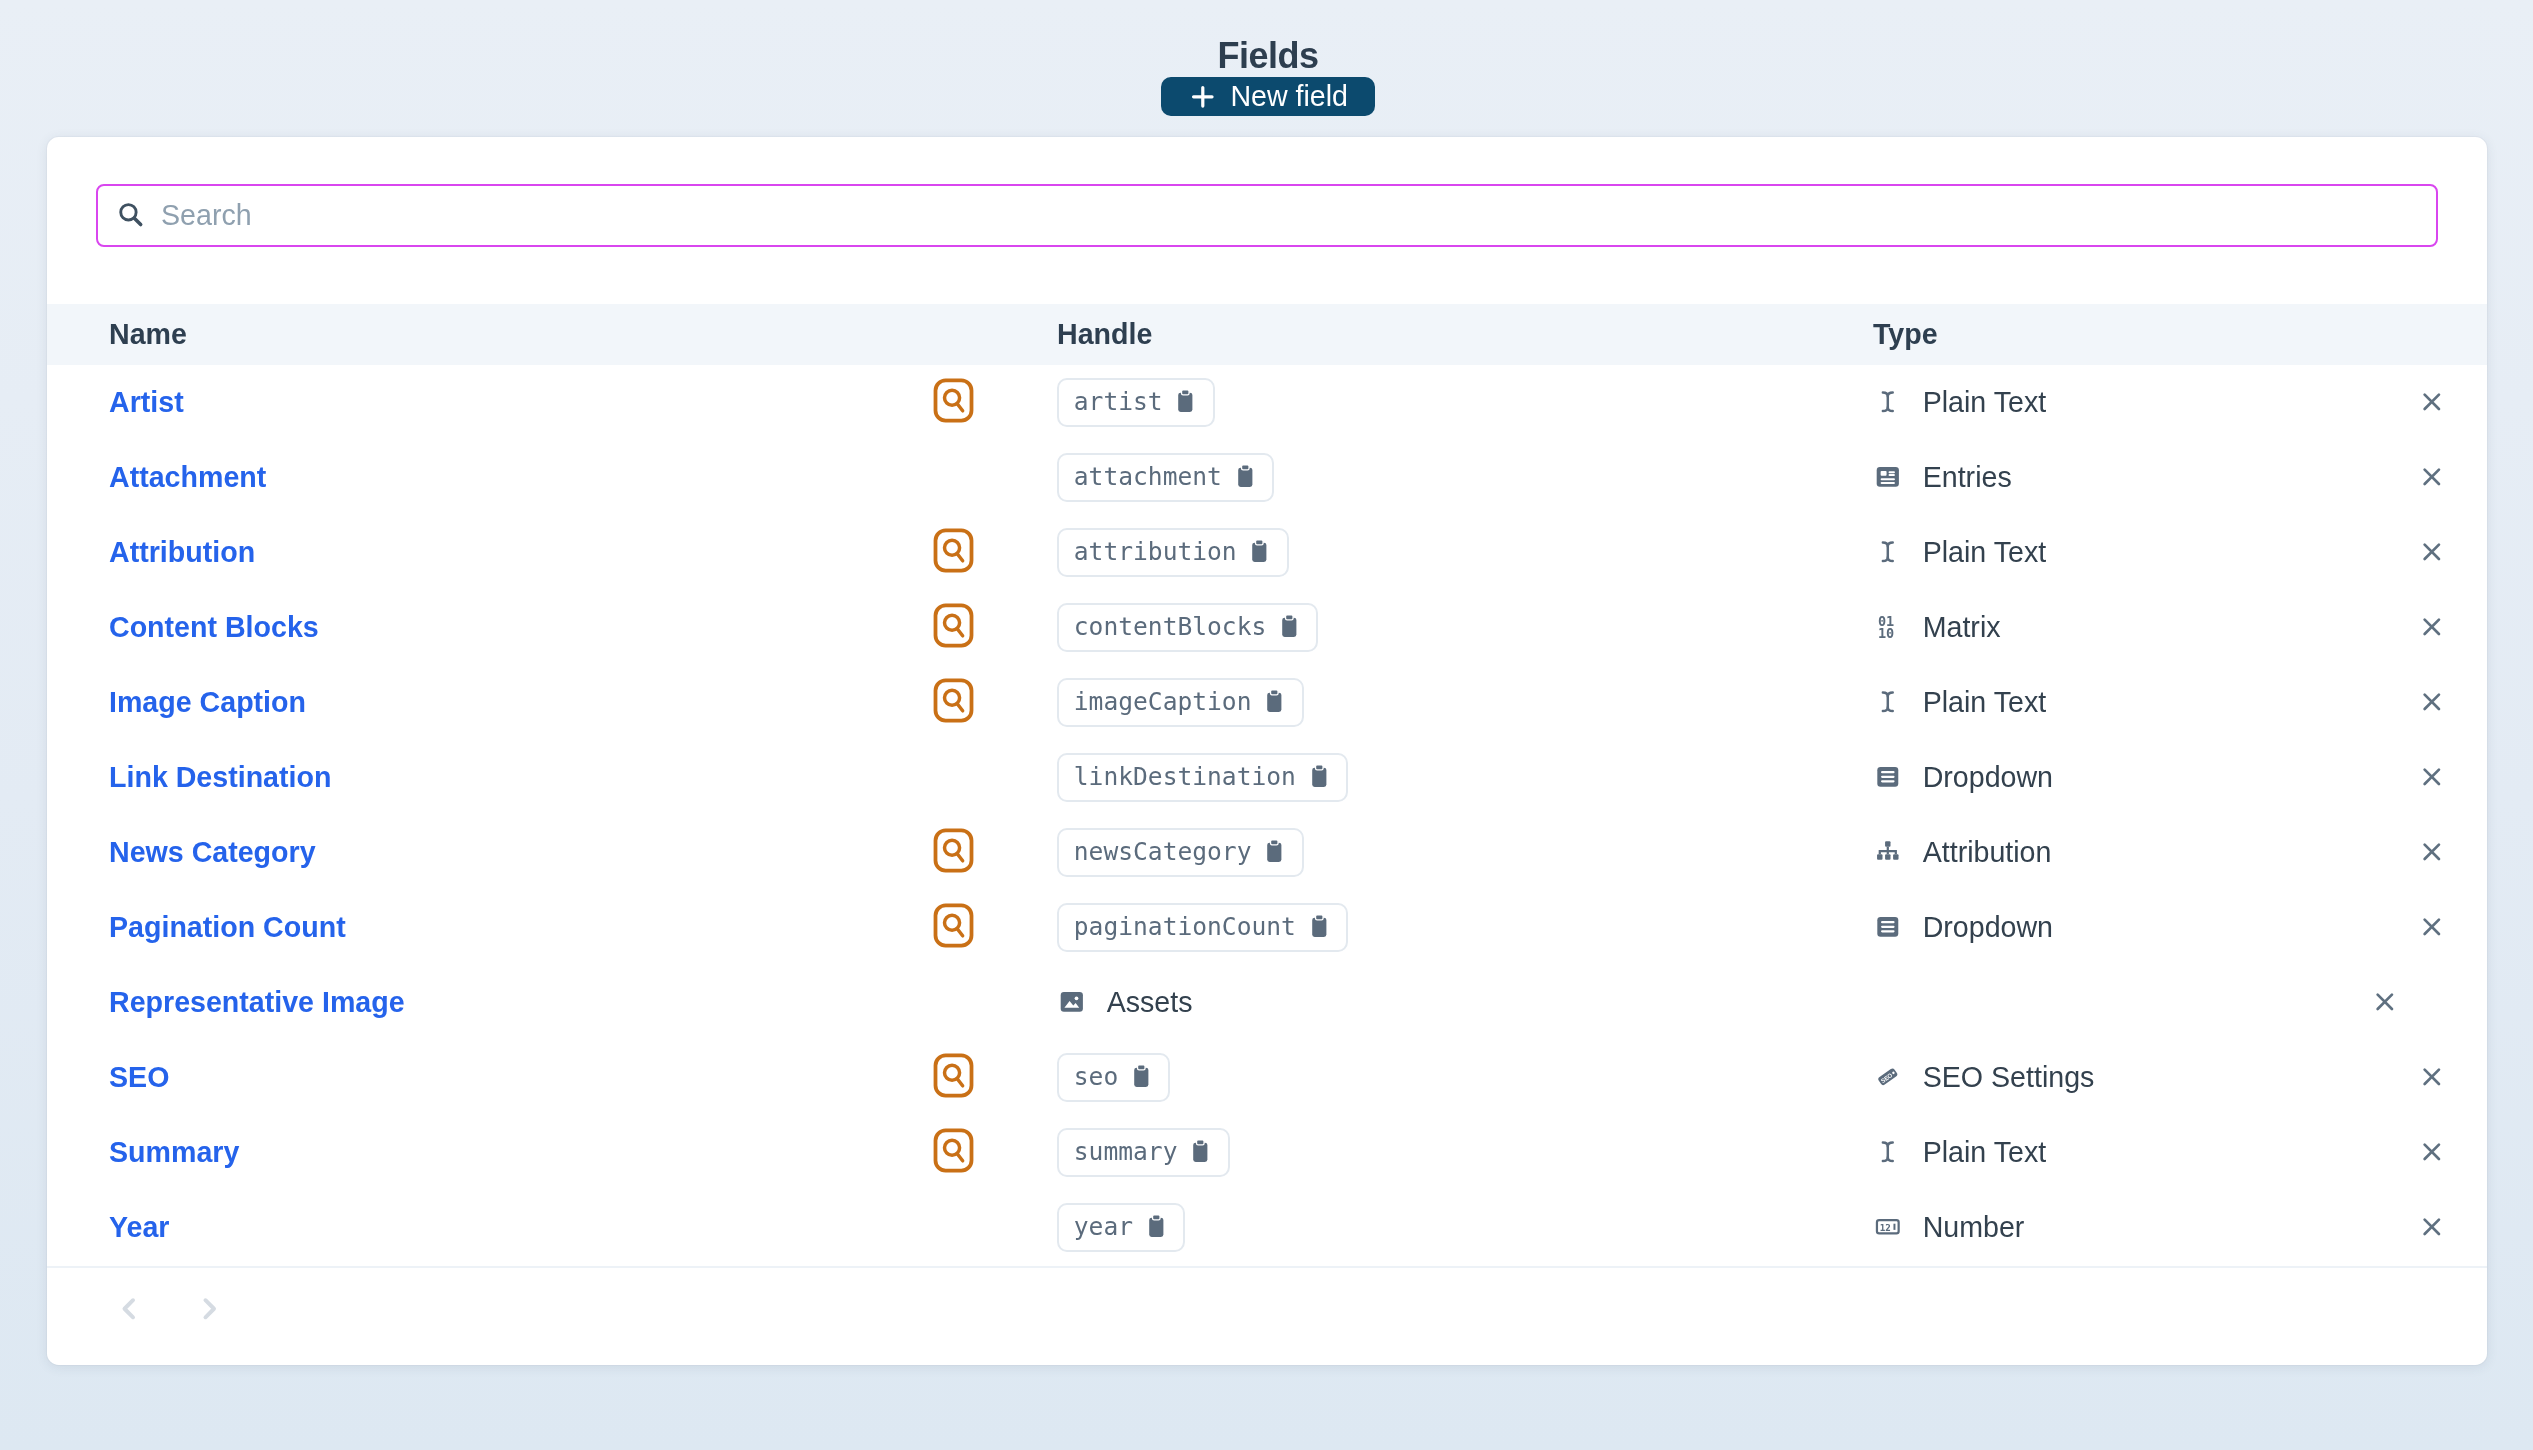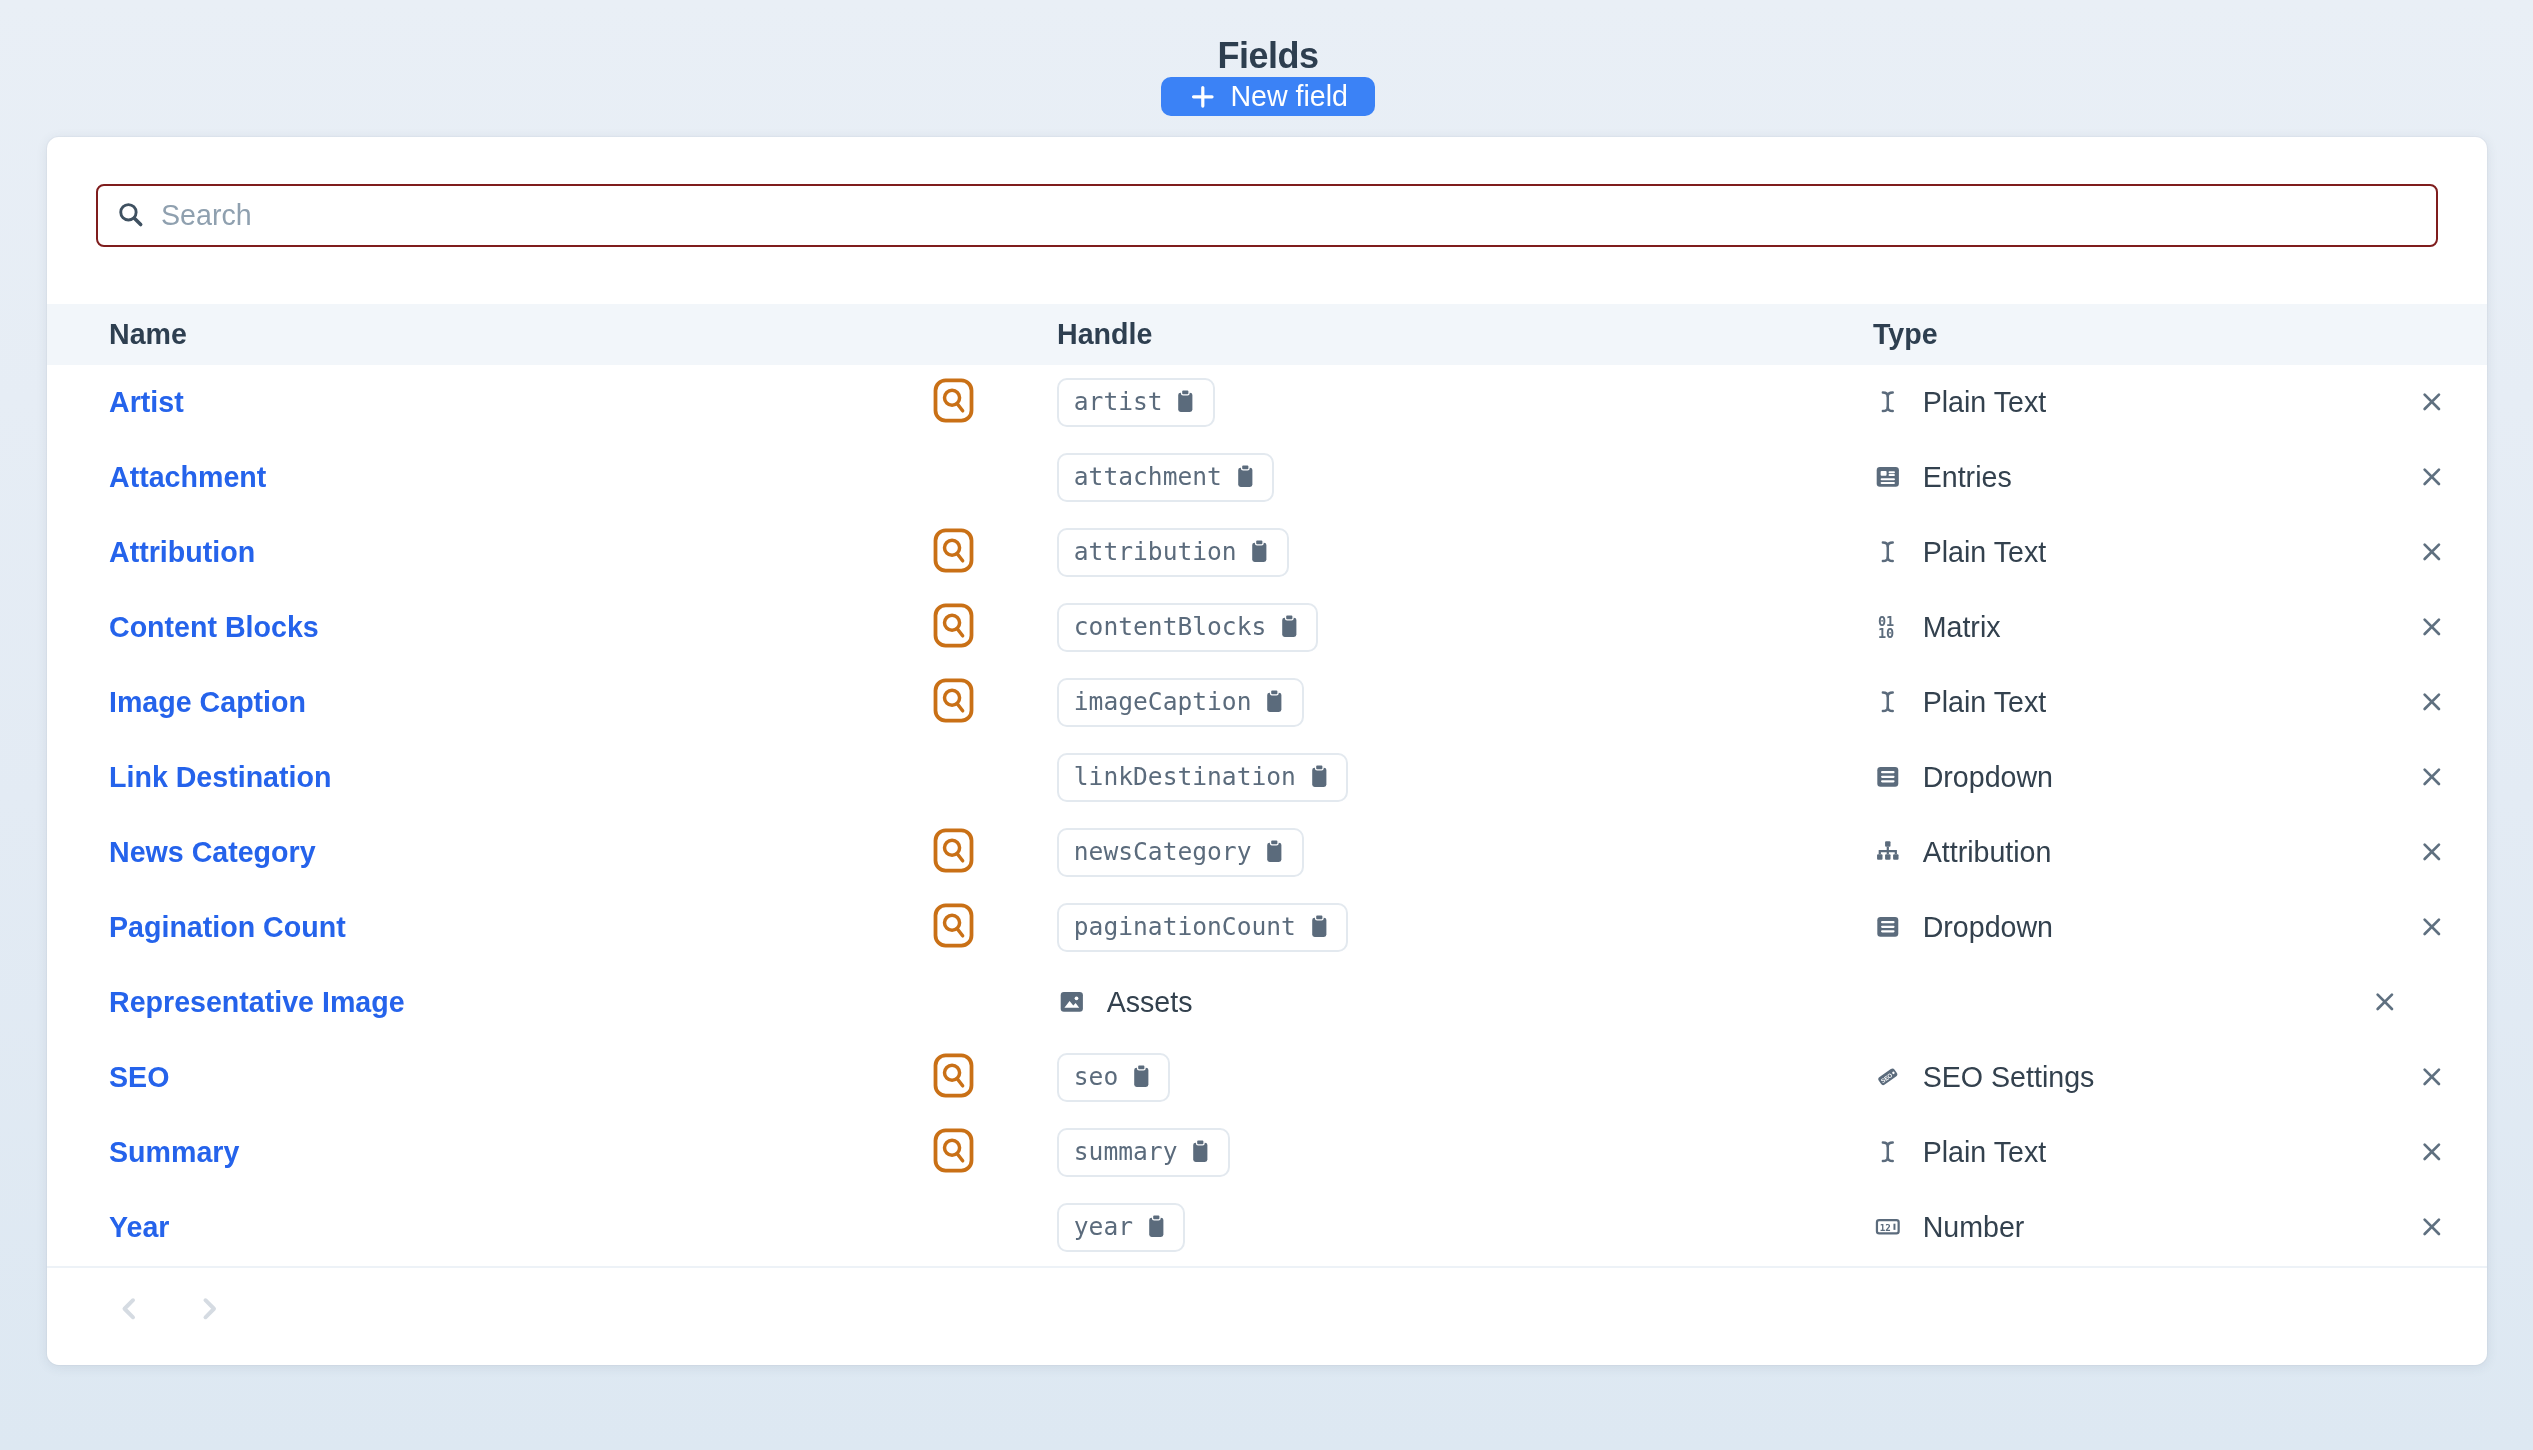--- a/index.html
+++ b/index.html
@@ -12,33 +12,33 @@
   }
   .page-header {
     display: flex; justify-content: space-between; align-items: center;
     padding: 35px 47px 0 49px; height: 116px; flex-direction: column;
   }
   .page-title {
     margin: 0; font-size: 36px; font-weight: 700; color: #2d3e4f; letter-spacing: -0.5px;
   }
   .btn-new {
     display: inline-flex; align-items: center; gap: 12.8px;
-    background: #3b82f6; color: #fff; border: none; border-radius: 9.9px;
+    background: #0c4a6e; color: #fff; border: none; border-radius: 9.9px;
     height: 61px; padding: 0 26.6px; font-size: 28.6px; font-family: "Liberation Sans", sans-serif;
     cursor: pointer;
   }
   .card {
     margin: 20.7px 47px 0; height: 1228px;
     background: #ffffff; border-radius: 11.8px;
     box-shadow: 0 2px 11.8px rgba(50,68,90,.10), 0 0 0 1px rgba(50,68,90,.03);
     display: flex; flex-direction: column;
   }
   .search-wrap { position: relative; margin: 47px 49px 0; }
   .search-input {
-    width: 100%; height: 63px; border: 2px solid #7f1d1d; border-radius: 7.9px;
+    width: 100%; height: 63px; border: 2px solid #d946ef; border-radius: 7.9px;
     font-size: 28.6px; font-family: "Liberation Sans", sans-serif;
     padding: 0 19.7px 0 63px; color: #33414e; outline: none; background: #fff;
   }
   .search-input::placeholder { color: #8fa0af; }
   .search-glyph { position: absolute; left: 17.7px; top: 50%; transform: translateY(-52%); line-height: 0; }
 
   .thead, .tr {
     display: grid;
     grid-template-columns: 824px 124px 816px 1fr 47px;
     align-items: center;

